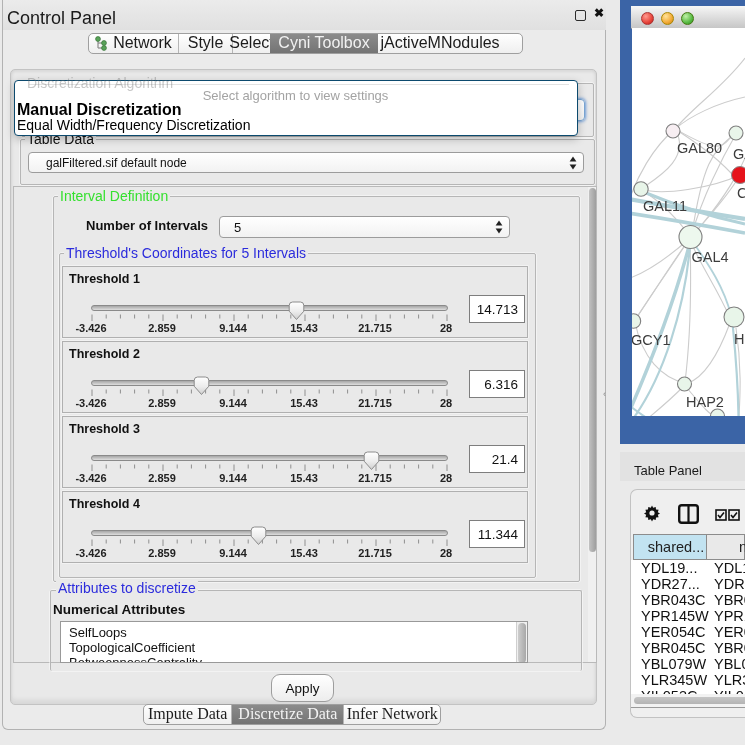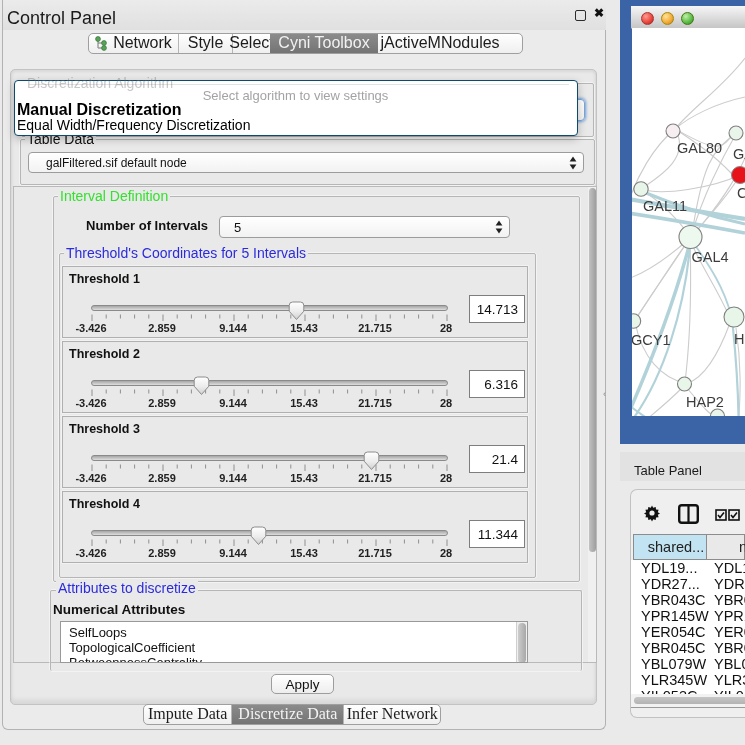--- a/index.html
+++ b/index.html
@@ -317,21 +317,21 @@
 
   <div class="abs gbox" style="left:50px;top:590px;width:530px;height:80px;border-bottom:none;"></div>
   <div class="abs glabel" style="left:56px;top:581px;color:#2b2bdc;">Attributes to discretize</div>
   <div class="abs" style="left:53px;top:601.5px;font-size:13.5px;font-weight:bold;color:#111;">Numerical Attributes</div>
   <div class="abs" id="numlist">
     <div style="padding:3px 0 0 8px;line-height:15.2px;">SelfLoops<br>TopologicalCoefficient<br>BetweennessCentrality</div>
     <div style="position:absolute;right:0;top:0;width:10px;height:42px;background:#f0f0f0;border-left:1px solid #cfcfcf;"></div>
     <div style="position:absolute;right:1px;top:1px;width:8px;height:40px;background:linear-gradient(90deg,#cdcdcd,#a8a8a8);border-radius:4px;"></div>
   </div>
 
-  <div class="btn" style="left:271px;top:674px;width:63px;height:20px;">Apply</div>
+  <div class="btn" style="left:271px;top:674px;width:63px;height:28px;border-radius:9px;">Apply</div>
 
   <div class="abs tabbar" style="left:143px;top:703.5px;width:298px;font-family:Liberation Serif, serif;">
     <div class="tab" style="width:95px;">Impute Data</div>
     <div class="tab dark sep" style="width:122px;">Discretize Data</div>
     <div class="tab sep" style="width:105px;">Infer Network</div>
   </div>
 
   <div class="abs" id="popup">
     <div style="position:absolute;left:14px;top:2.5px;width:540px;height:1px;background:rgba(150,150,150,0.28);"></div>
     <div style="position:absolute;left:0;top:7px;width:100%;text-align:center;font-size:13px;color:#a3a3a3;">Select algorithm to view settings</div>

